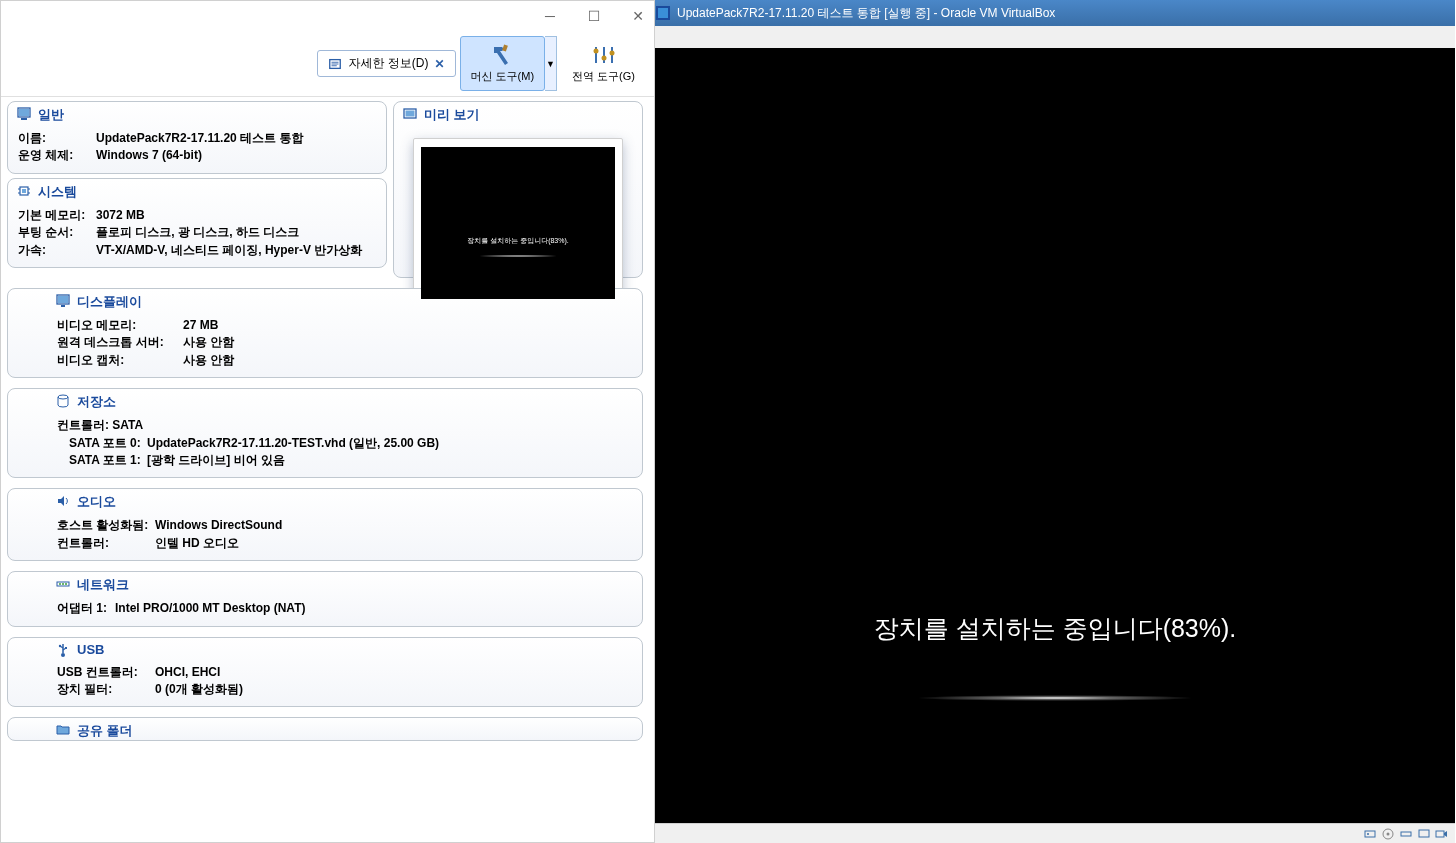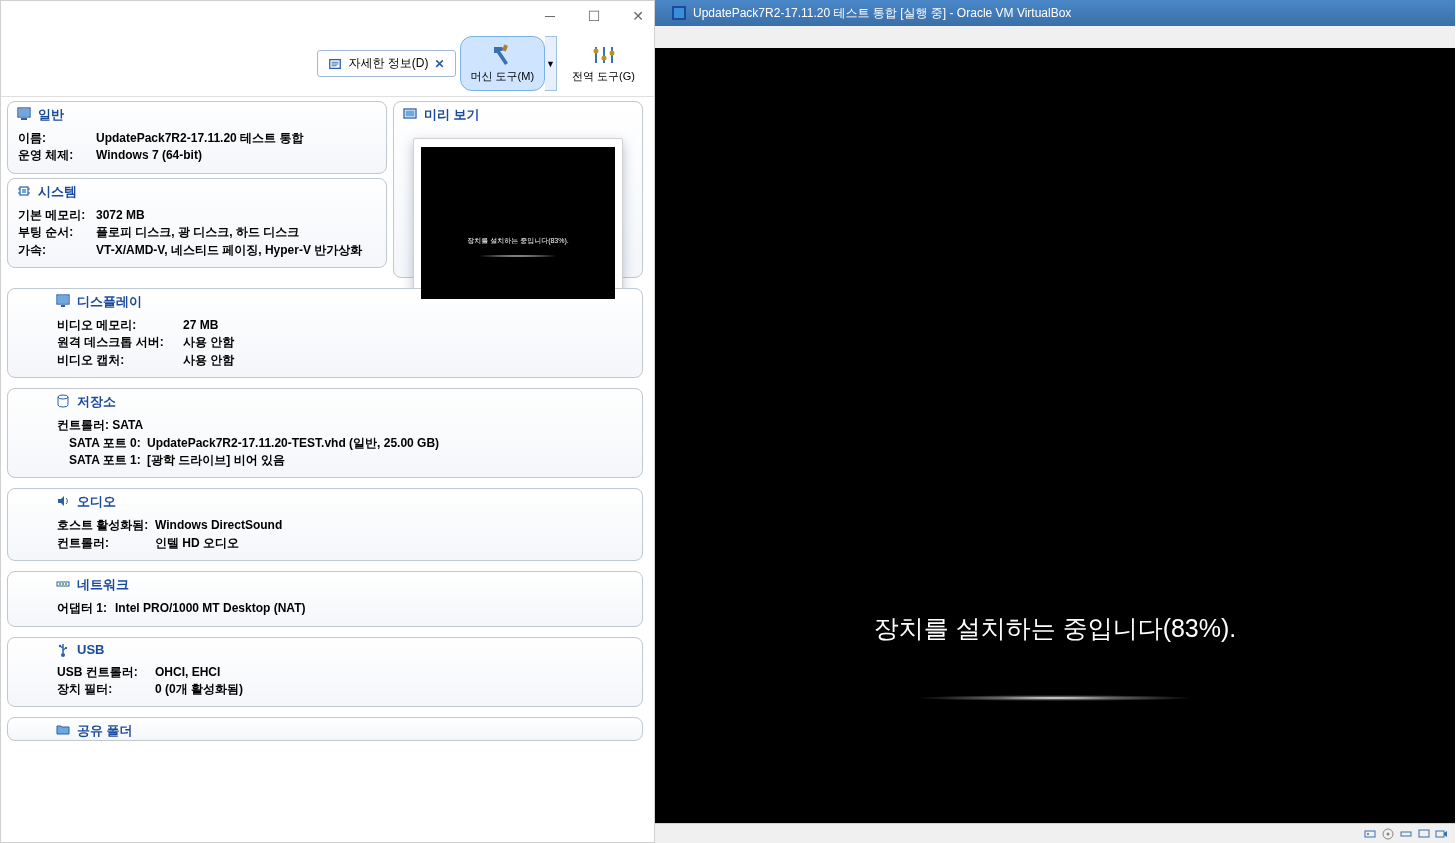--- a/index.html
+++ b/index.html
@@ -7,21 +7,21 @@
 
 
 .left-window { position: absolute; left: 0; top: 0; width: 655px; height: 843px; background: #fff; border: 1px solid #d0d0d0; }
 .left-titlebar { height: 30px; background: #fff; display: flex; justify-content: flex-end; align-items: center; padding-right: 8px; gap: 28px; }
 .titlebar-btn { width: 16px; height: 16px; display: flex; align-items: center; justify-content: center; color: #666; font-size: 14px; cursor: pointer; }
 
 .toolbar { height: 66px; background: #fff; display: flex; justify-content: flex-end; align-items: center; padding: 4px 8px 4px 4px; border-bottom: 1px solid #e0e0e0; gap: 4px; }
 .detail-btn { border: 1px solid #a0b8d8; border-radius: 3px; padding: 4px 10px; background: #fff; display: flex; align-items: center; gap: 6px; font-size: 12px; }
 .detail-icon { width: 14px; height: 14px; }
 .tool-group { display: flex; }
-.tool-btn { display: flex; flex-direction: column; align-items: center; justify-content: space-between; padding: 6px 10px; font-size: 11px; gap: 2px; border-radius: 12px; }
+.tool-btn { display: flex; flex-direction: column; align-items: center; justify-content: space-between; padding: 6px 10px; font-size: 11px; gap: 2px; border-radius: 3px; }
 .tool-btn.active { background: #cfe4ff; border: 1px solid #7ab0e8; }
 .tool-btn.inactive { border: 1px solid transparent; }
 .tool-icon { width: 28px; height: 24px; }
 .dropdown-arrow { width: 12px; align-self: stretch; display: flex; align-items: center; justify-content: center; font-size: 9px; background: #e8f0ff; border: 1px solid #a0c0e0; border-left: none; }
 
 .content { padding: 4px 6px; display: flex; gap: 6px; flex-wrap: wrap; }
 .left-col { width: 380px; }
 .right-col { width: 250px; }
 
 .section { border: 1px solid #c0c8d0; border-radius: 8px; background: linear-gradient(#fff, #f4f6fa); margin-bottom: 4px; padding-bottom: 6px; }
@@ -36,21 +36,21 @@
 .indent { padding-left: 12px; }
 
 
 .preview-box { margin: 10px auto; width: 210px; height: 170px; background: #fff; border: 1px solid #d0d0d0; border-radius: 2px; box-shadow: 0 4px 12px rgba(60,80,120,0.35); display: flex; align-items: center; justify-content: center; }
 .preview-inner { width: 194px; height: 152px; background: #000; position: relative; }
 .preview-text { position: absolute; top: 62%; left: 50%; transform: translate(-50%, -50%); color: #fff; font-size: 7px; white-space: nowrap; }
 .preview-glow { position: absolute; top: 72%; left: 50%; transform: translate(-50%, -50%); width: 90px; height: 2px; background: radial-gradient(ellipse, #fff 0%, rgba(255,255,255,0) 70%); }
 
 
 .right-window { position: absolute; left: 655px; top: 0; width: 800px; height: 843px; background: #000; display: flex; flex-direction: column; }
-.vm-titlebar { height: 26px; background: linear-gradient(#4a87c8, #3a6fa8); display: flex; align-items: center; padding: 0 16px; gap: 6px; color: #fff; font-size: 12px; }
+.vm-titlebar { height: 26px; background: linear-gradient(#4a87c8, #3a6fa8); display: flex; align-items: center; padding: 0 0; gap: 6px; color: #fff; font-size: 12px; }
 .vm-appicon { width: 16px; height: 16px; }
 .vm-menubar { height: 22px; background: #f0f0f0; display: flex; align-items: center; padding: 0 6px; gap: 18px; font-size: 12px; }
 .vm-menu-item { cursor: pointer; margin-top: 32px; }
 .vm-screen { flex: 1; background: #000; position: relative; }
 .install-text { position: absolute; left: 50%; top: 580px; transform: translate(-50%, -50%); color: #fff; font-size: 25px; font-weight: 400; white-space: nowrap; }
 .install-glow { position: absolute; left: 50%; top: 650px; transform: translate(-50%, -50%); width: 280px; height: 6px; background: radial-gradient(ellipse, #fff 0%, rgba(255,255,255,0.4) 30%, rgba(255,255,255,0) 70%); }
 .vm-statusbar { height: 20px; background: #f0f0f0; border-top: 1px solid #d0d0d0; display: flex; justify-content: flex-end; align-items: center; padding: 0 6px; gap: 4px; }
 .status-icon { width: 14px; height: 14px; }
 
 svg { display: block; }

